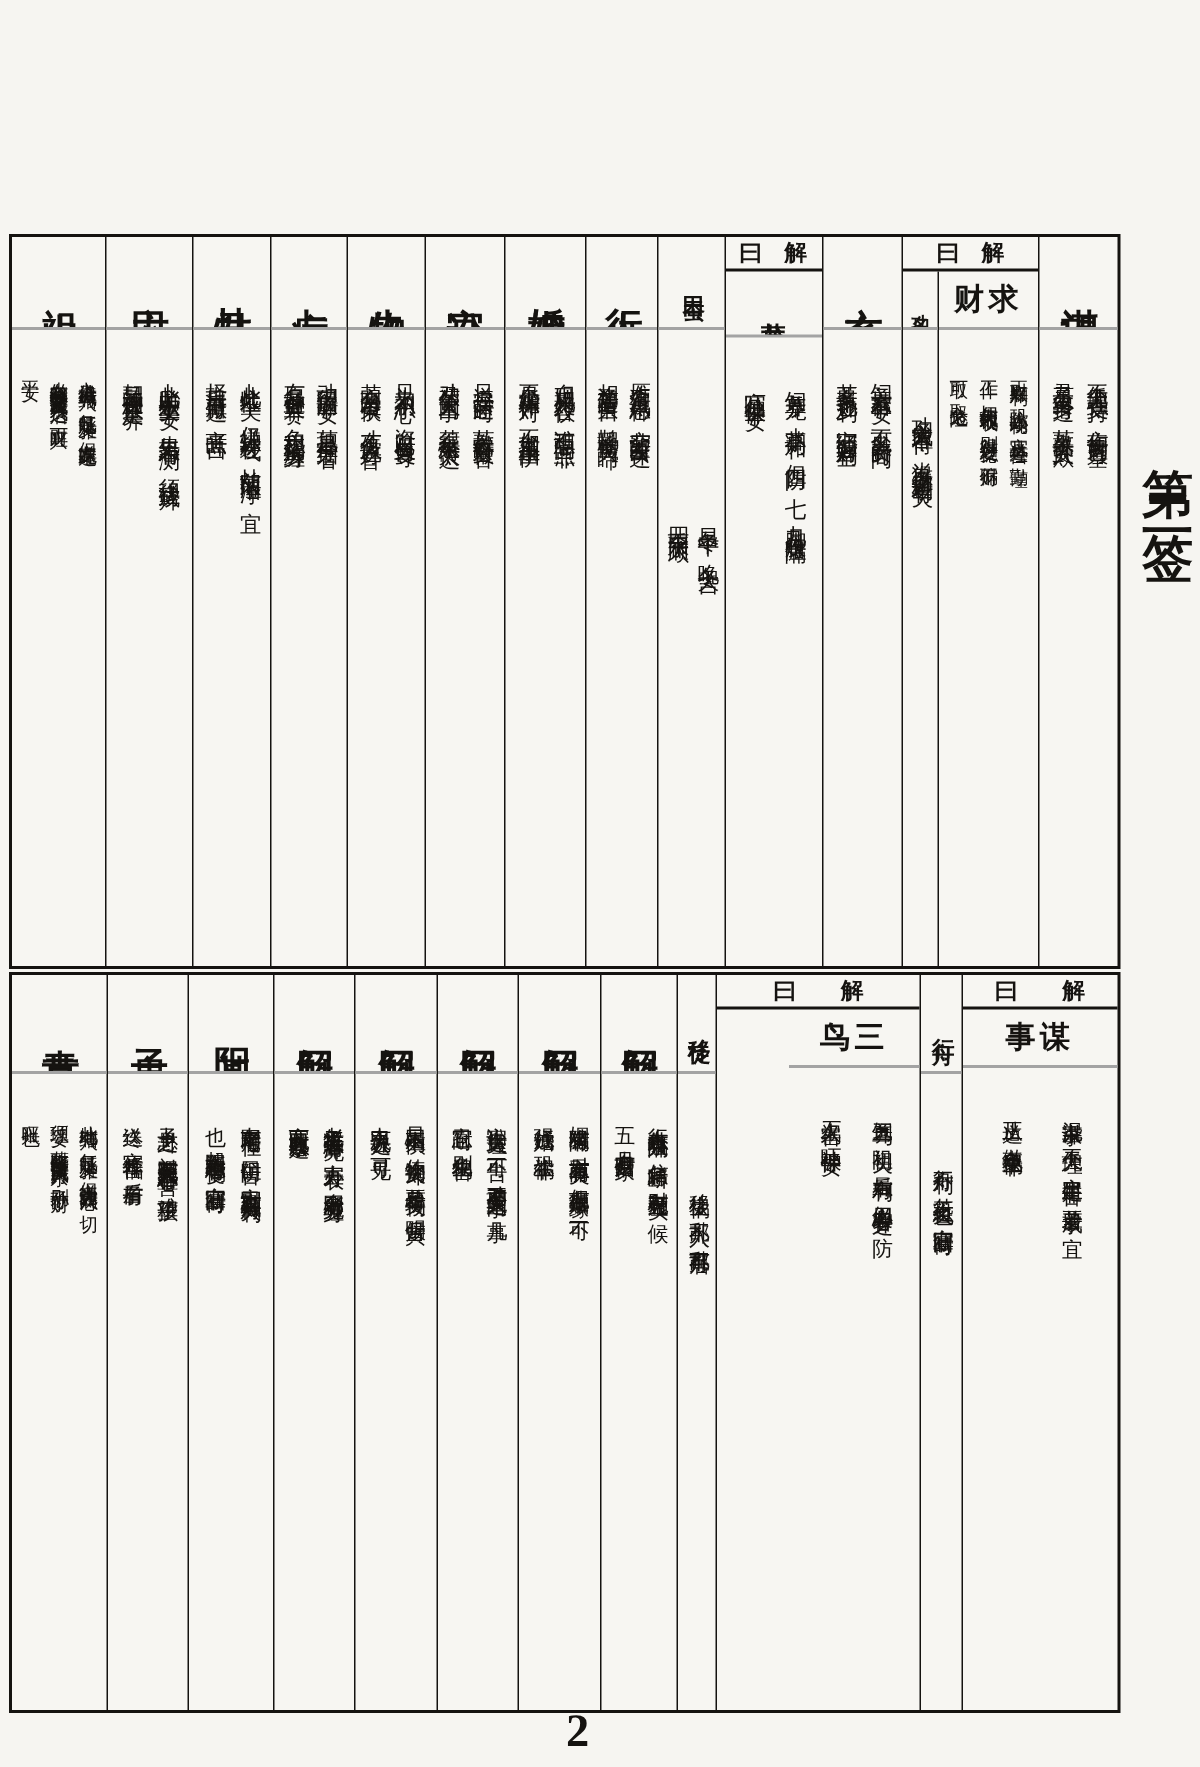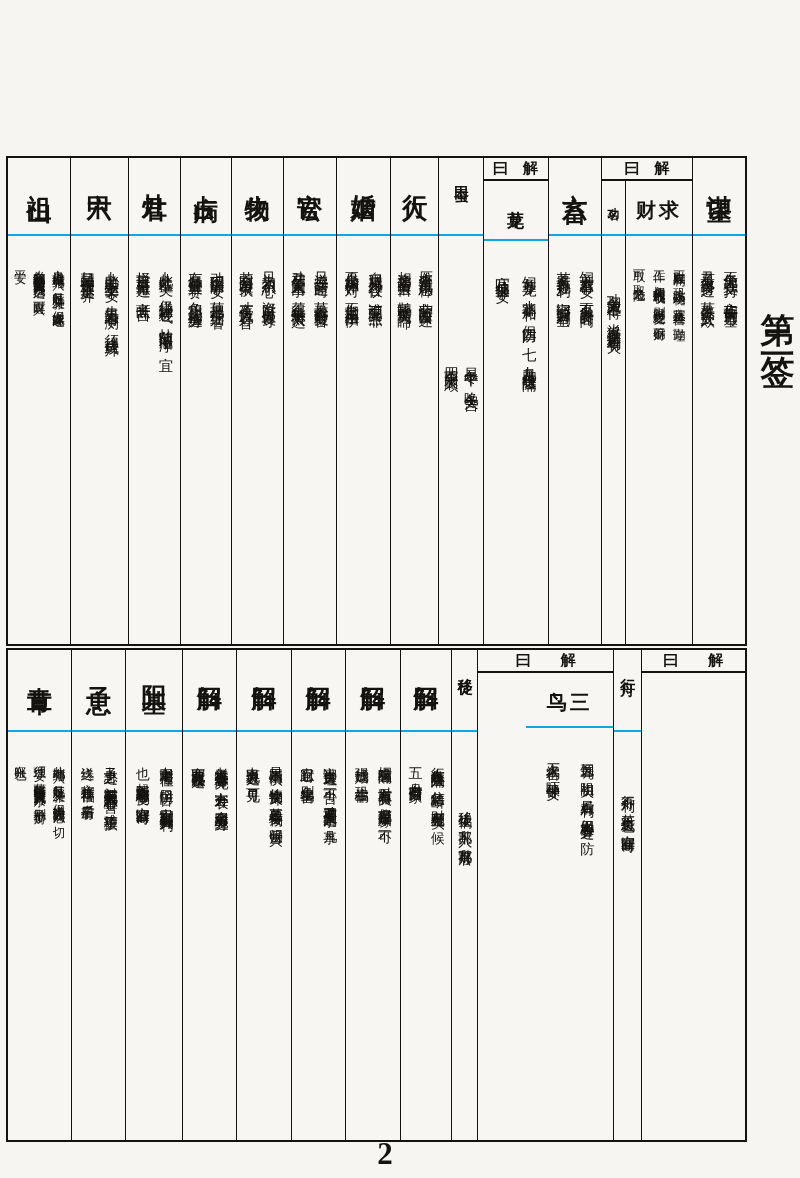--- a/index.html
+++ b/index.html
@@ -22,23 +22,23 @@
     position:absolute;left:6px;width:741px;
     border:2.5px solid #151310;background:#f7f6f2;
     display:flex;flex-direction:row-reverse;
     box-sizing:border-box;
   }
   .ftable.top{top:156px;height:490px;}
   .ftable.bottom{top:648px;height:494px;}
   .column,.group{display:flex;flex-direction:column;min-width:0;border-right:1.8px solid #151310;}
   .ftable > :first-child{border-right:none;}
   .col-header{
-    border-bottom:2px solid #0ea5e9;
-    display:flex;justify-content:center;
-    flex:0 0 auto;overflow:hidden;margin-top:16px;
+    border-bottom:2px solid #a3a3a3;
+    display:flex;align-items:center;justify-content:center;
+    flex:0 0 auto;overflow:hidden;
   }
   .top .col-header{height:60px;}
   .bottom .col-header{height:64px;}
   .vhead{writing-mode:vertical-rl;text-orientation:upright;font-weight:bold;font-size:25px;line-height:1;letter-spacing:3px;}
   .vhead.sm{font-size:15px;letter-spacing:2px;}
   .hhead{font-weight:bold;font-size:22px;letter-spacing:5px;white-space:nowrap;}
   
   .group-strip{
     height:21px;flex:0 0 auto;border-bottom:2px solid #151310;
     display:flex;align-items:center;justify-content:space-around;
@@ -211,20 +211,29 @@
           <div class="vline">卜贵祖佳城有结穴　气脉足旺文雅　但嫌龙运不旺</div>
           <div class="vline">坐向有利修整并掩祭寅戌两方杀气之后　财丁兴旺</div>
           <div class="vline">平安</div>
         </div>
       </div>
     </div>
   <div class="ftable bottom">
       <div class="group" style="flex-grow: 115;">
         <div class="group-strip">曰　　解</div>
         <div class="group-row">
+          <div class="sub" style="flex-grow: 58;">
+            <div class="col-header">
+              <div class="hhead subh">事谋</div>
+            </div>
+            <div class="col-body">
+              <div class="vline">混杂谋事　不凭天理　定生是非口舌　若要成事　宜</div>
+              <div class="vline">从正道　做事免生祸非</div>
+            </div>
+          </div>
         </div>
       </div>
       <div class="column" style="flex-grow: 28;">
         <div class="col-header">
           <div class="vhead sm">行舟</div>
         </div>
         <div class="col-body" style="padding-top: 52px;">
           <div class="vline">行舟不利　若行之恐失也　宜守旧待时</div>
         </div>
       </div>

